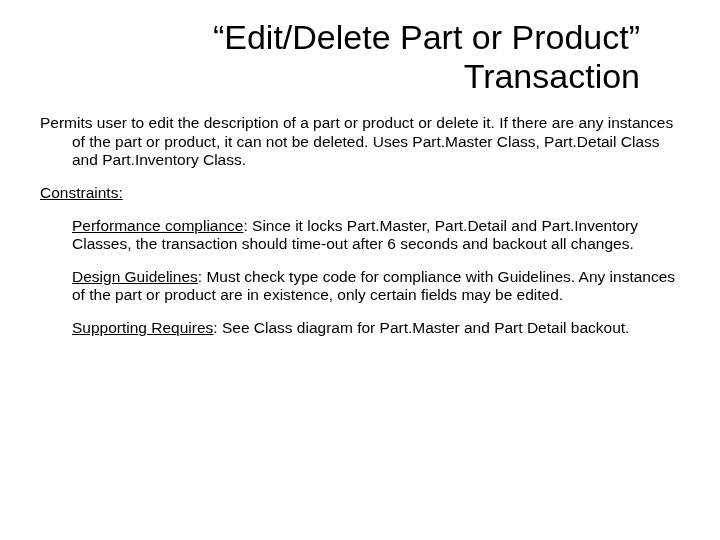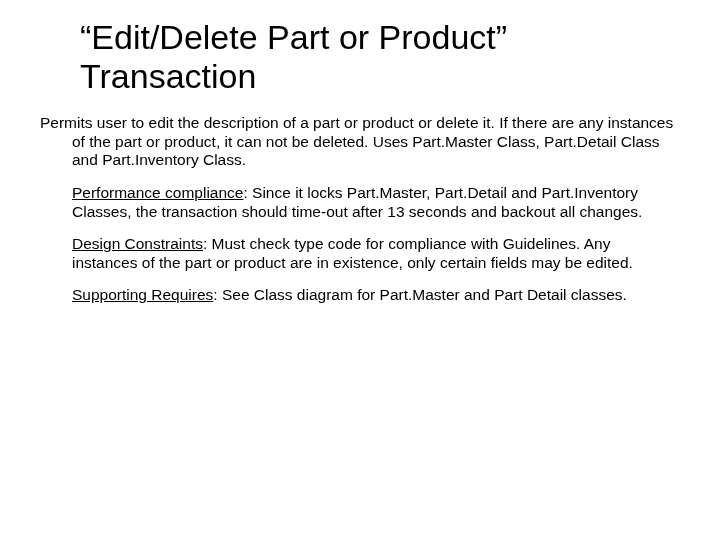--- a/index.html
+++ b/index.html
@@ -12,21 +12,21 @@
     color: #000;
     overflow: hidden;
   }
   .slide {
     box-sizing: border-box;
     width: 720px;
     height: 540px;
     padding: 12px 40px 20px 40px;
   }
   .title {
-    text-align: left;
+    text-align: right;
     font-size: 34px;
     line-height: 1.15;
     margin: 6px 40px 18px 40px;
     font-weight: normal;
   }
   .body-text {
     font-size: 15.5px;
     line-height: 1.2;
   }
   .para {
@@ -52,28 +52,31 @@
 
 <div class="slide">
 
   <div class="title">“Edit/Delete Part or Product” Transaction</div>
 
   <div class="body-text">
 
     <div class="para hang">Permits user to edit the description of a part or product or delete it.  If there are any instances of the part or product, it can not be deleted. Uses Part.Master Class, Part.Detail Class and Part.Inventory Class.</div>
 
     <div class="para">
+      <div class="hang">
+        <span class="u">Constraints:</span>
+      </div>
     </div>
 
     <div class="sub indent">
-      <span class="sub-label">Performance compliance</span><span>: Since it locks Part.Master, Part.Detail and Part.Inventory Classes, the transaction should time-out after 13 seconds and backout all changes.</span>
+      <span class="sub-label">Performance compliance</span><span>: Since it locks Part.Master, Part.Detail and Part.Inventory Classes, the transaction should time-out after 6 seconds and backout all changes.</span>
     </div>
 
     <div class="sub indent">
-      <span class="sub-label">Design Constraints</span><span>:  Must check type code for compliance with Guidelines.  Any instances of the part or product are in existence, only certain fields may be edited.</span>
+      <span class="sub-label">Design Guidelines</span><span>:  Must check type code for compliance with Guidelines.  Any instances of the part or product are in existence, only certain fields may be edited.</span>
     </div>
 
     <div class="sub indent">
-      <span class="sub-label">Supporting Requires</span><span>: See Class diagram for Part.Master and Part Detail classes.</span>
+      <span class="sub-label">Supporting Requires</span><span>: See Class diagram for Part.Master and Part Detail backout.</span>
     </div>
 
   </div>
 </div>
 
 </body></html>

